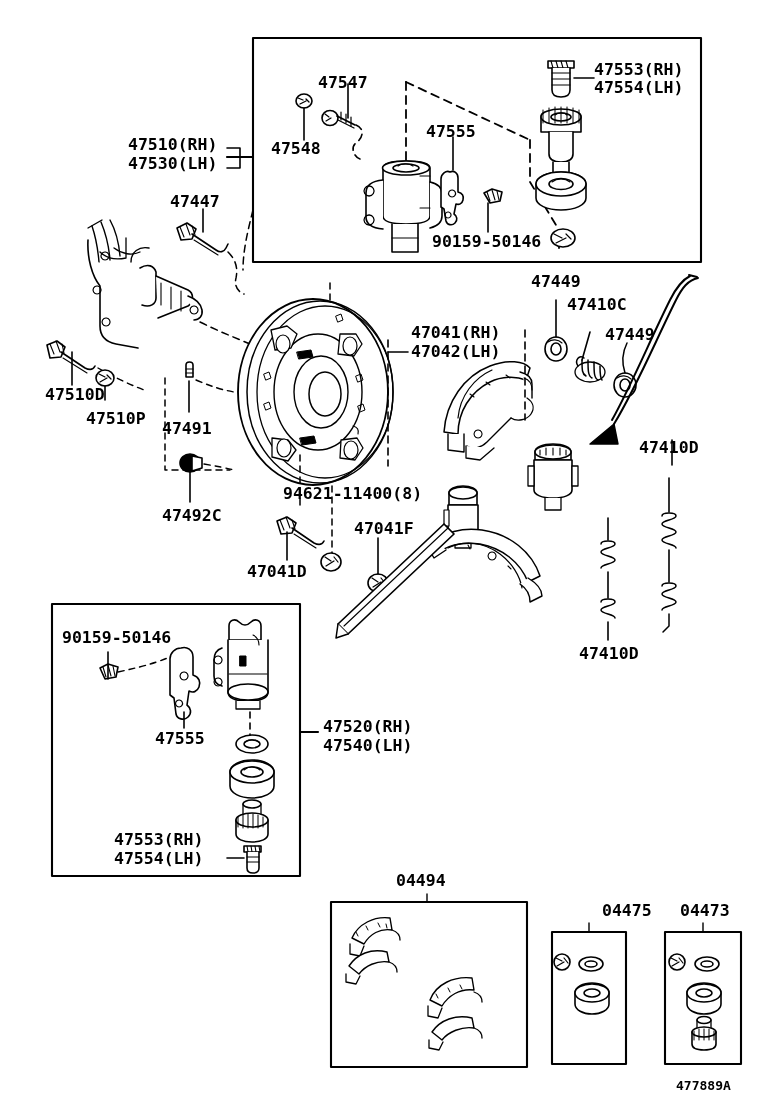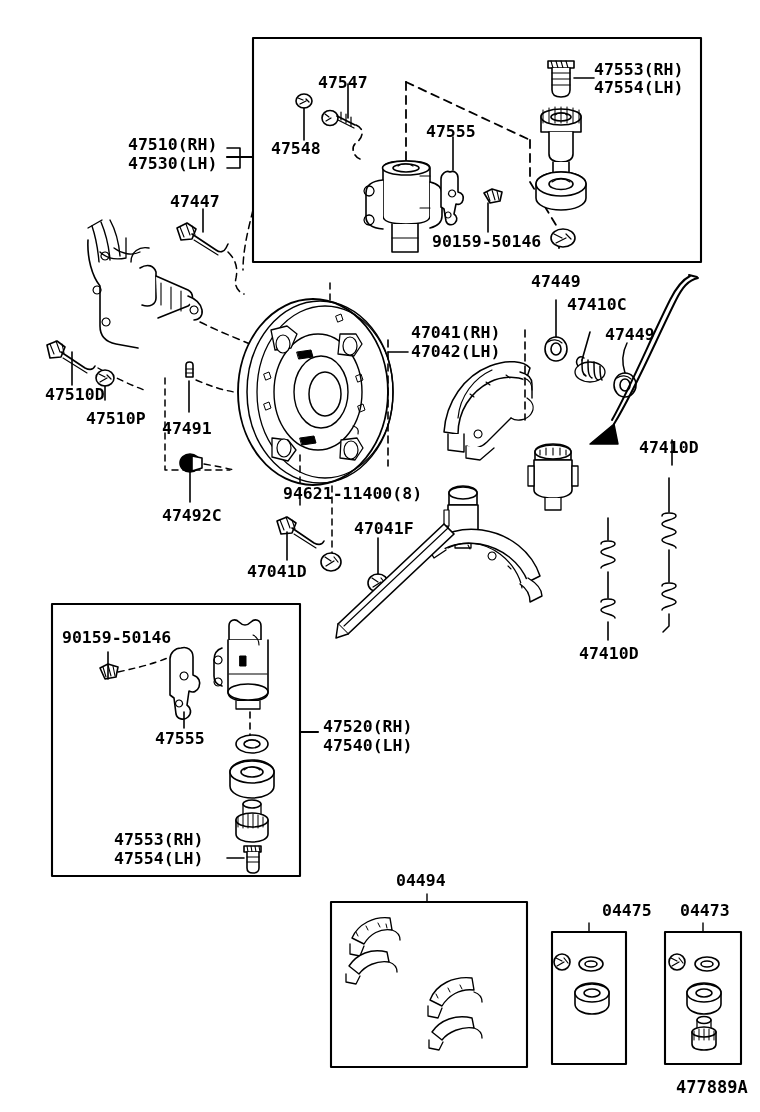--- a/index.html
+++ b/index.html
@@ -461,15 +461,15 @@
   <div class="lbl s16" style="left:155px;top:731px;">47555</div>
   <div class="lbl s16" style="left:323px;top:719px;">47520(RH)</div>
   <div class="lbl s16" style="left:323px;top:738px;">47540(LH)</div>
   <div class="lbl s16" style="left:114px;top:832px;">47553(RH)</div>
   <div class="lbl s16" style="left:114px;top:851px;">47554(LH)</div>
 
   <div class="lbl s16" style="left:396px;top:873px;">04494</div>
   <div class="lbl s16" style="left:558px;top:903px;margin-left:44px;">04475</div>
   <div class="lbl s16" style="left:680px;top:903px;">04473</div>
 
-  <div class="lbl s12" style="left:676px;top:1079px;letter-spacing:0px;font-size:17px;">477889A</div>
+  <div class="lbl s12" style="left:676px;top:1079px;letter-spacing:0px;font-size:13px;">477889A</div>
 
 </div>
 
 </body></html>

